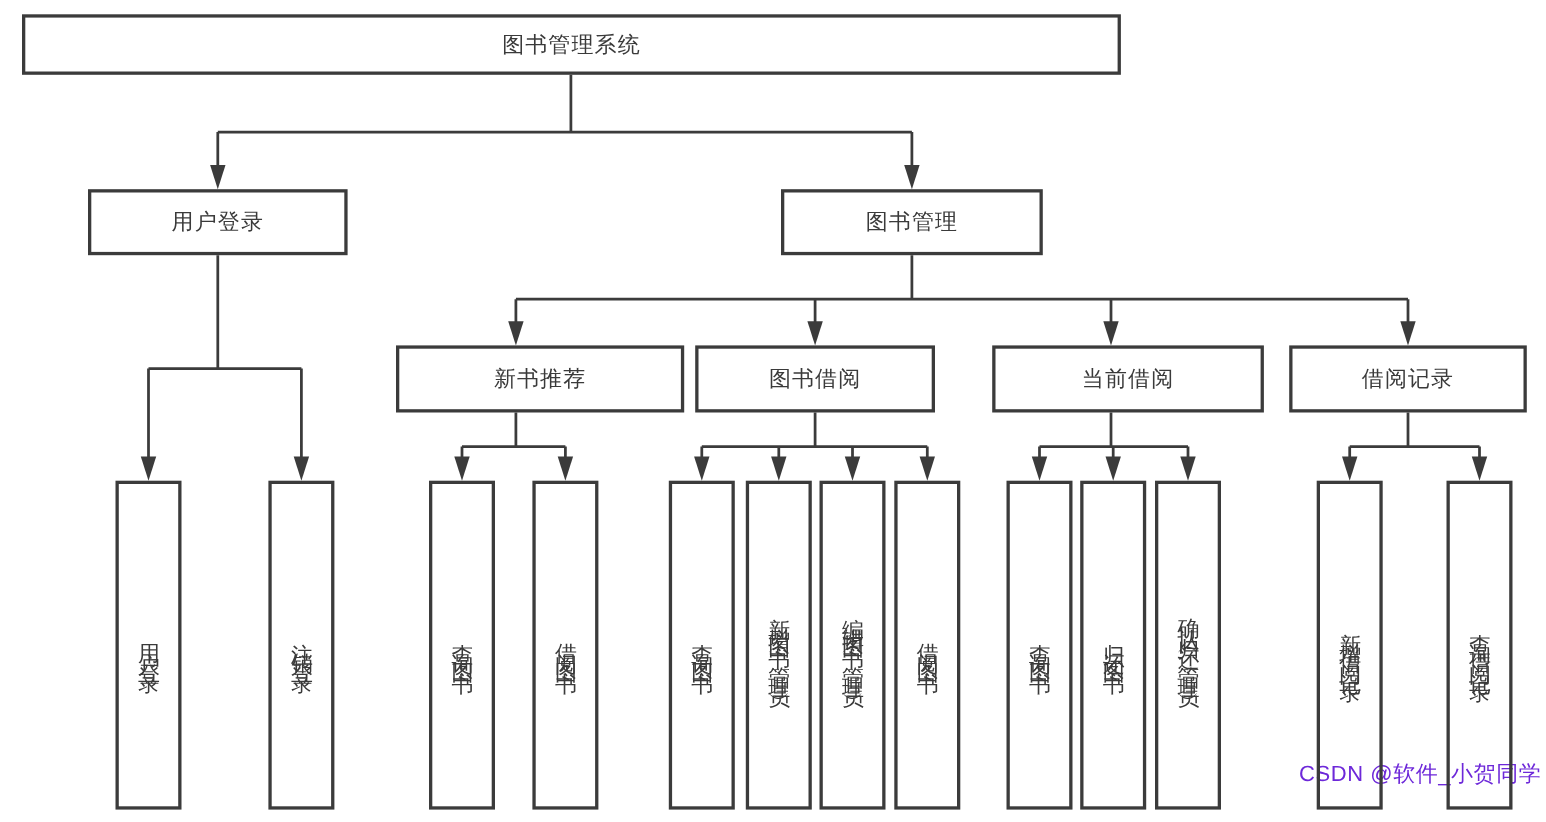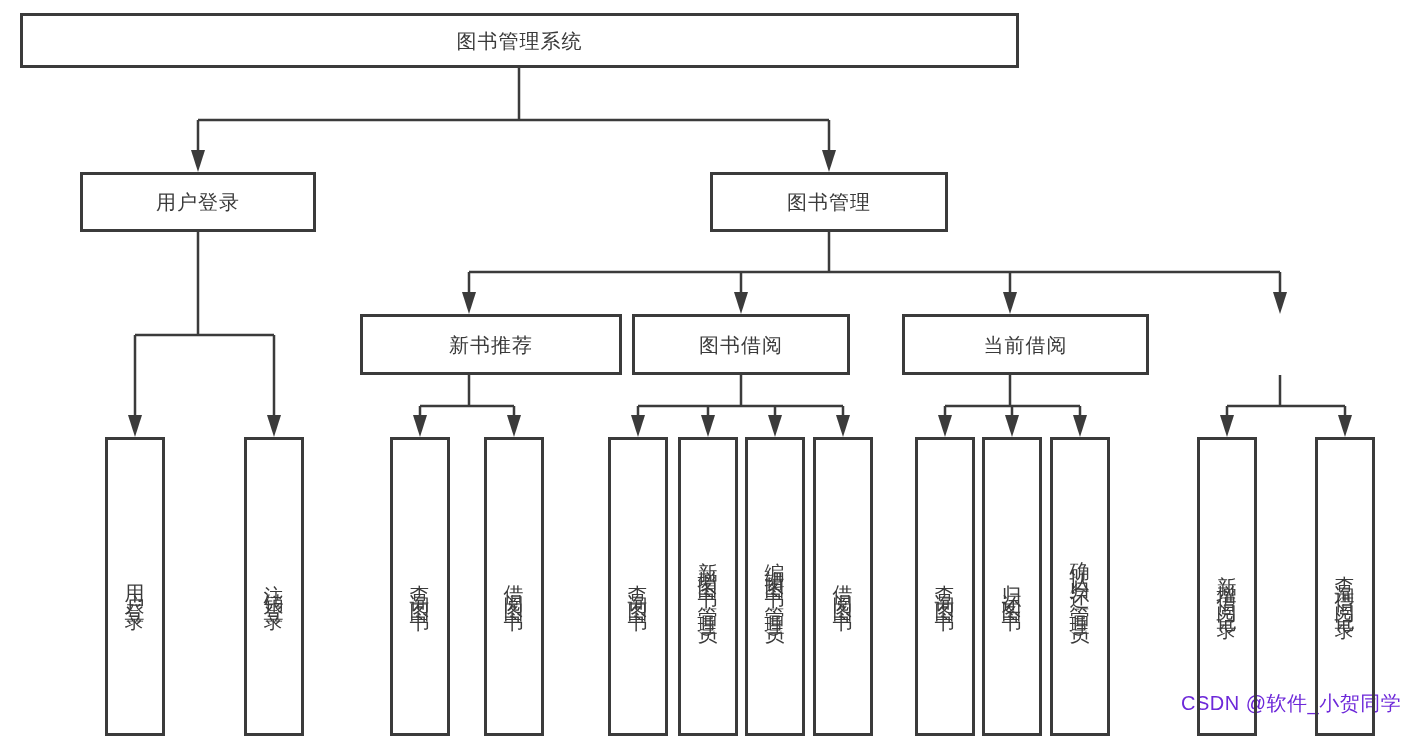--- a/index.html
+++ b/index.html
@@ -77,20 +77,21 @@
   </svg>
 
   <div id="n-root" class="node">图书管理系统</div>
 
   <div id="n-user" class="node">用户登录</div>
   <div id="n-mgmt" class="node">图书管理</div>
 
   <div id="n-new" class="node">新书推荐</div>
   <div id="n-borrow" class="node">图书借阅</div>
   <div id="n-current" class="node">当前借阅</div>
+  <div id="n-record" class="node">借阅记录</div>
 
   <div id="f1" class="node leaf">用户登录</div>
   <div id="f2" class="node leaf">注销登录</div>
 
   <div id="f3" class="node leaf">查询图书</div>
   <div id="f4" class="node leaf">借阅图书</div>
 
   <div id="f5" class="node leaf">查询图书</div>
   <div id="f6" class="node leaf">新增图书（管理员）</div>
   <div id="f7" class="node leaf">编辑图书（管理员）</div>

